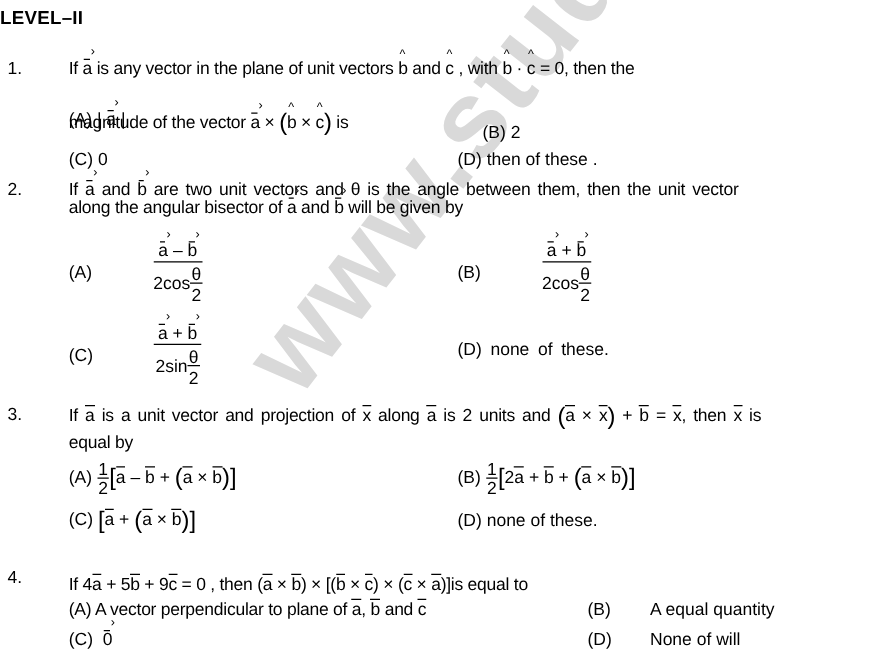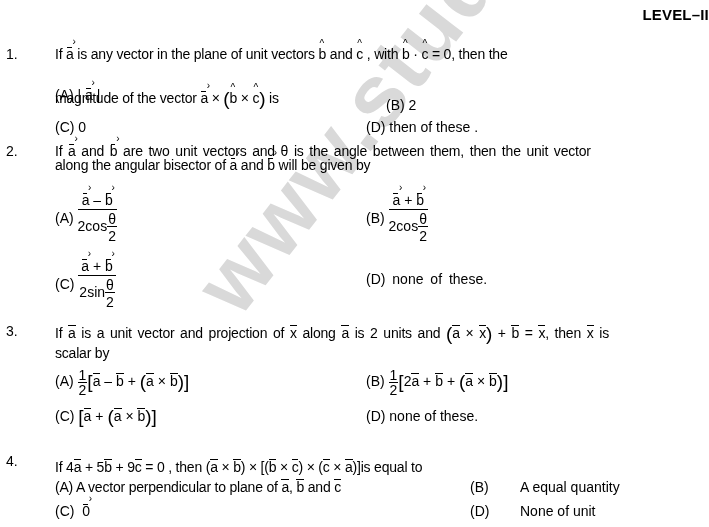--- a/index.html
+++ b/index.html
@@ -3,39 +3,39 @@
 <meta charset="utf-8">
 <style>
   html, body { margin: 0; padding: 0; }
   body {
     width: 709px; height: 527px; position: relative; overflow: hidden;
     background: #ffffff; color: #000;
     font-family: "Liberation Sans", "DejaVu Sans", sans-serif;
     font-size: 14px;
   }
   .abs { position: absolute; white-space: nowrap; }
-  .title { left: 0; width: 709px; top: 6px; text-align: right; font-weight: bold; font-size: 15px; letter-spacing: 0.2px; }
+  .title { left: 0; width: 709px; top: 6px; text-align: left; font-weight: bold; font-size: 15px; letter-spacing: 0.2px; }
   .qnum { left: 6px; }
   .txt { letter-spacing: -0.2px; }
   .v { position: relative; display: inline-block; }
   .v.arr::after {
     content: ""; position: absolute; left: 1px; right: 0px; top: -1px; height: 5px;
     background:
       linear-gradient(#000,#000) left 2px / calc(100% - 2px) 1px no-repeat;
   }
   .v.arr::before {
     content: "\203A"; position: absolute; right: -2px; top: -9px; font-size: 10px; line-height: 10px;
   }
   .v.bar::after {
     content: ""; position: absolute; left: 0; right: 0; top: 0px; height: 1px; background: #000;
   }
   .v.hat::after {
     content: "^"; position: absolute; left: 1px; top: -8px; font-size: 10px;
   }
-  .frac { display: inline-block; vertical-align: middle; text-align: center; }
+  .frac { display: inline-block; vertical-align: middle; text-align: center; margin-left: 45px; }
   .frac .num { display: block; padding: 0 3px 1px 3px; border-bottom: 1px solid #000; }
   .frac .den { display: block; padding-top: 2px; }
   .sfrac { display: inline-block; vertical-align: middle; text-align: center; font-size: 14px; line-height: 14px; }
   .sfrac .num { display: block; border-bottom: 1px solid #000; padding: 0 1px; }
   .sfrac .den { display: block; }
   .big { font-size: 19px; vertical-align: -2px; }
   .watermark {
     position: absolute; left: 175px; top: 270px;
     transform: rotate(-52deg); transform-origin: 0 0;
     font-size: 88px; font-weight: bold; color: #d9d9d9; letter-spacing: 2px;
@@ -87,21 +87,21 @@
         <span class="num"><span class="v arr">a</span> + <span class="v arr">b</span></span>
         <span class="den">2sin<span class="sfrac"><span class="num">θ</span><span class="den">2</span></span></span>
       </span>
     </div>
     <div class="abs" style="left:366px; top:271px; word-spacing:3px"><span>(D)</span> <span>none of these.</span></div>
   </div>
 
   <div>
     <span class="abs qnum" style="top:323px">3.</span>
     <div class="abs txt" style="left:55px; top:323px; word-spacing:2px">If <span class="v bar">a</span> is a unit vector and projection of <span class="v bar">x</span> along <span class="v bar">a</span> is 2 units and <span class="big">(</span><span class="v bar">a</span> × <span class="v bar">x</span><span class="big">)</span> + <span class="v bar">b</span> = <span class="v bar">x</span>, then <span class="v bar">x</span> is</div>
-    <div class="abs txt" style="left:55px; top:345px">scalar by</div>
+    <div class="abs txt" style="left:55px; top:345px">equal by</div>
 
     <div class="abs" style="left:55px; top:368px">
       <span>(A)</span>
       <span class="sfrac"><span class="num">1</span><span class="den">2</span></span><span class="big">[</span><span class="v bar">a</span> – <span class="v bar">b</span> + <span class="big">(</span><span class="v bar">a</span> × <span class="v bar">b</span><span class="big">)]</span>
     </div>
     <div class="abs" style="left:366px; top:368px">
       <span>(B)</span>
       <span class="sfrac"><span class="num">1</span><span class="den">2</span></span><span class="big">[</span>2<span class="v bar">a</span> + <span class="v bar">b</span> + <span class="big">(</span><span class="v bar">a</span> × <span class="v bar">b</span><span class="big">)]</span>
     </div>
     <div class="abs" style="left:55px; top:406px">
@@ -112,16 +112,16 @@
   </div>
 
   <div>
     <span class="abs qnum" style="top:453px">4.</span>
     <div class="abs txt" style="left:55px; top:459px">If 4<span class="v bar">a</span> + 5<span class="v bar">b</span> + 9<span class="v bar">c</span> = 0 , then (<span class="v bar">a</span> × <span class="v bar">b</span>) × [(<span class="v bar">b</span> × <span class="v bar">c</span>) × (<span class="v bar">c</span> × <span class="v bar">a</span>)]is equal to</div>
     <div class="abs txt" style="left:55px; top:479px"><span>(A)</span> A vector perpendicular to plane of <span class="v bar">a</span>, <span class="v bar">b</span> and <span class="v bar">c</span></div>
     <div class="abs" style="left:470px; top:479px">(B)</div>
     <div class="abs" style="left:520px; top:479px">A equal quantity</div>
     <div class="abs" style="left:55px; top:503px"><span>(C)</span>&nbsp; <span class="v arr">0</span></div>
     <div class="abs" style="left:470px; top:503px">(D)</div>
-    <div class="abs" style="left:520px; top:503px">None of unit</div>
+    <div class="abs" style="left:520px; top:503px">None of will</div>
   </div>
 
 </div>
 
 </body></html>

